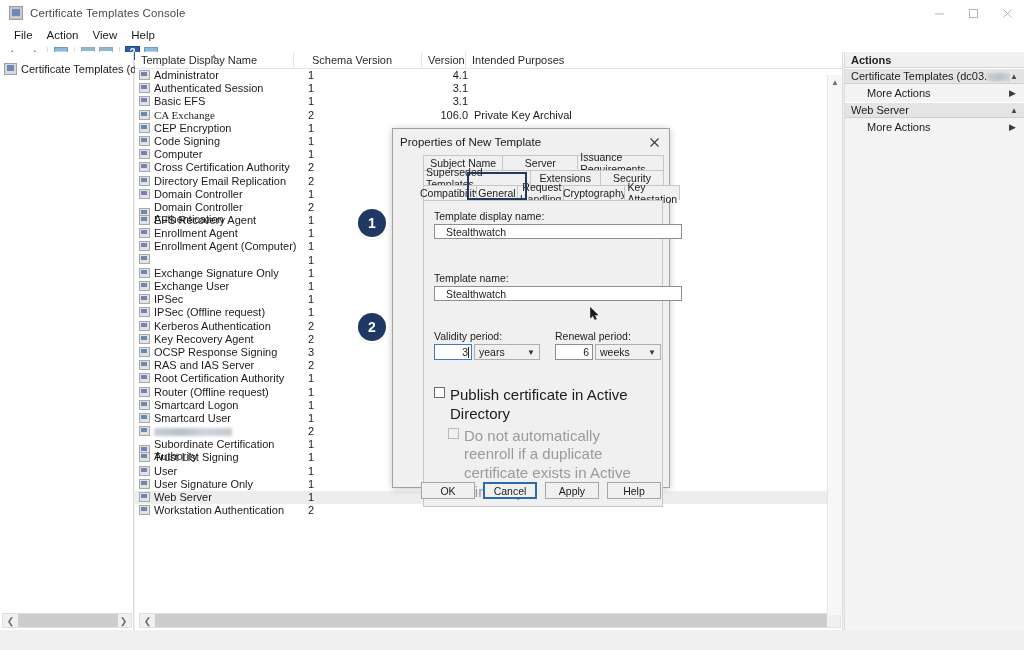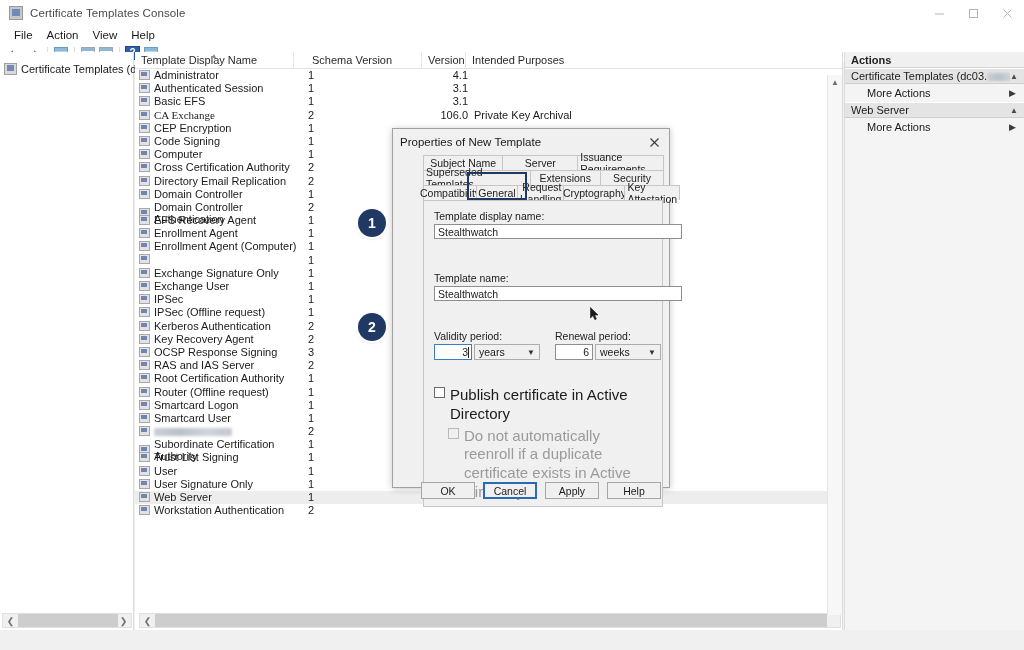--- a/index.html
+++ b/index.html
@@ -248,21 +248,21 @@
   .tab-highlight {
     position: absolute;
     border: 2px solid #1f3864;
     pointer-events: none;
   }
 
   .fldlabel { font-size: 10.5px; color: #1b1b1b; margin-bottom: 2px; }
   .txtinput {
     height: 15px; background: #ffffff; border: 1px solid #8e8e8e;
     font-size: 10.5px; color: #1b1b1b;
-    display: flex; align-items: center; padding-left: 3px;
+    display: flex; align-items: center; padding-left: 11px;
   }
   .row2 { display: flex; gap: 15px; }
   .spin {
     display: flex; align-items: stretch;
   }
   .spin .num {
     width: 38px; height: 16px; background: #fff; border: 1px solid #8e8e8e;
     font-size: 10.5px; display: flex; align-items: center; justify-content: flex-end;
     padding-right: 3px; position: relative;
   }

